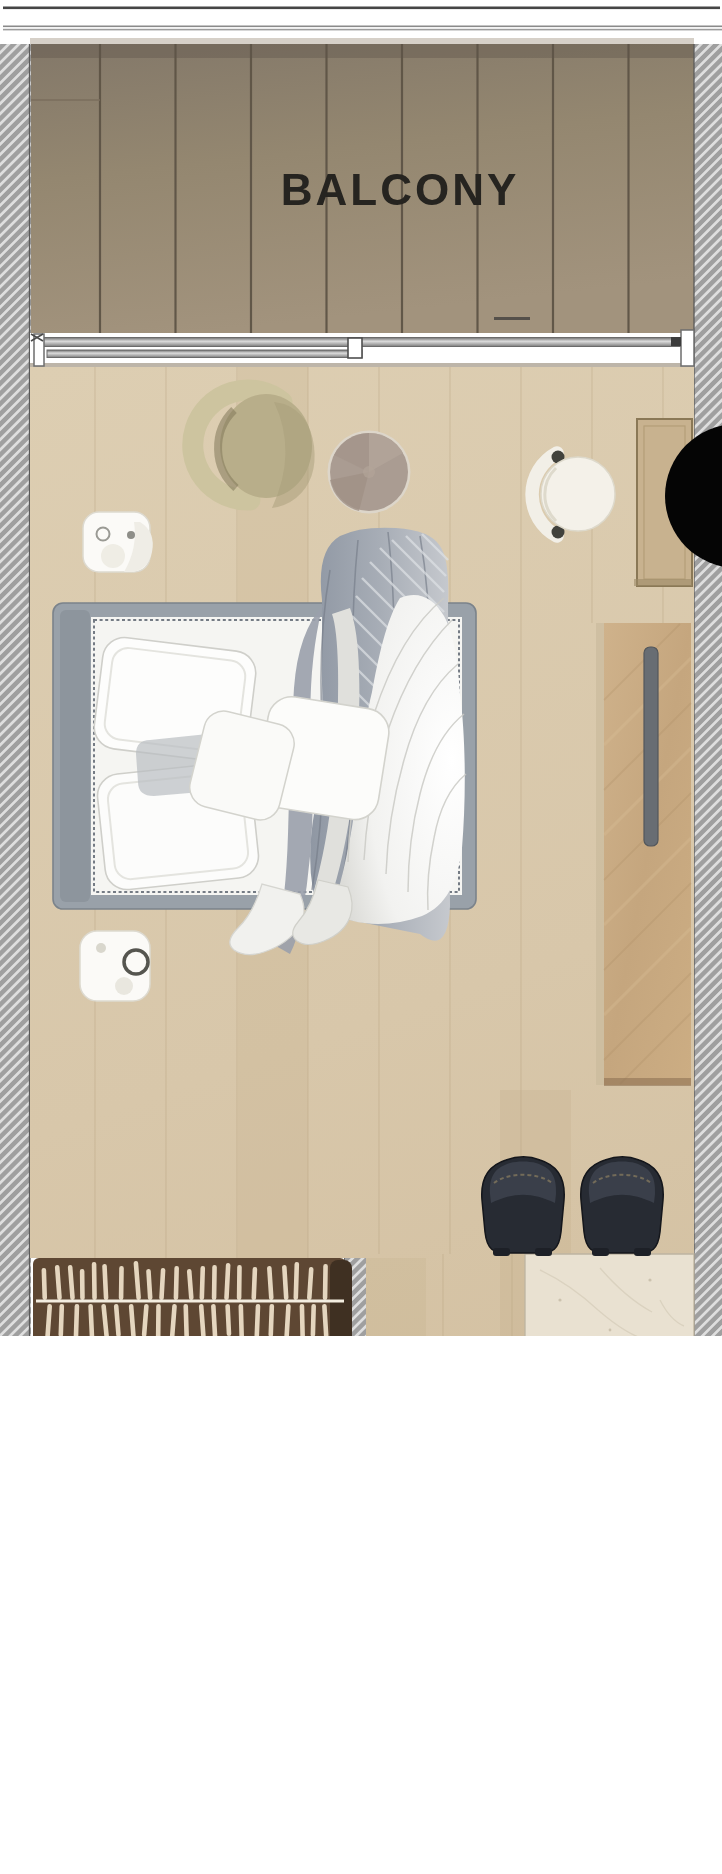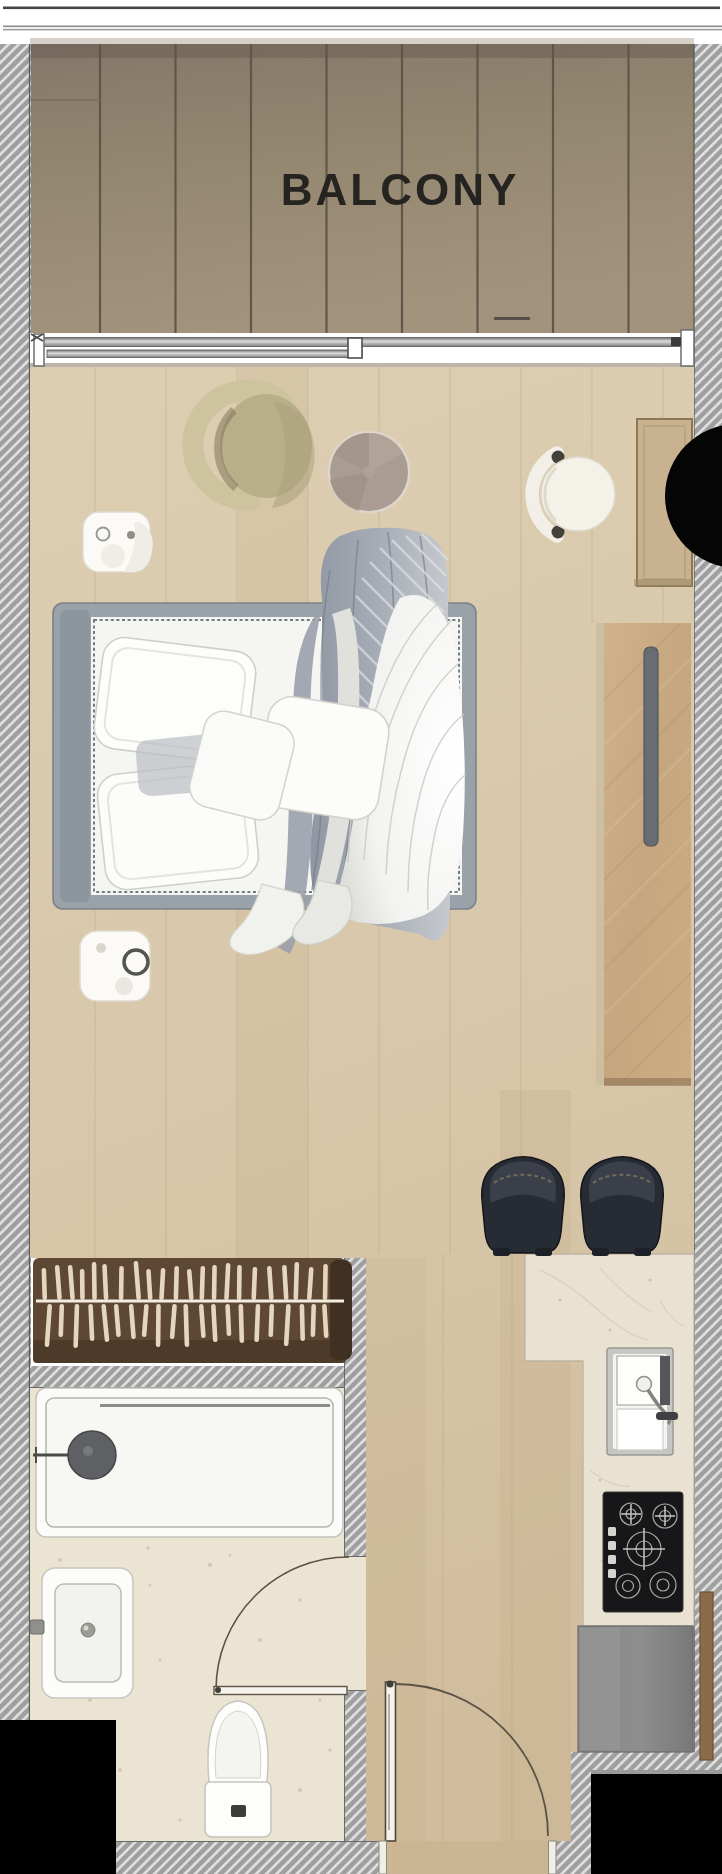--- a/index.html
+++ b/index.html
@@ -1,16 +1,16 @@
 <!DOCTYPE html>
 <html><head>
 <meta charset="utf-8">
 <style>
   html,body{margin:0;padding:0;background:#ffffff;}
-  #page{position:relative;width:722px;height:1874px;background:#fde047;overflow:hidden;
+  #page{position:relative;width:722px;height:1336px;background:#fde047;overflow:hidden;
         font-family:"Liberation Sans", sans-serif;}
   svg{display:block;}
 </style>
 </head>
 <body>
 <div id="page">
 <svg width="722" height="1874" viewBox="0 0 722 1874" xmlns="http://www.w3.org/2000/svg">
 <defs>
   <linearGradient id="trackg" x1="0" y1="0" x2="0" y2="1">
     <stop offset="0" stop-color="#6e6e6e"></stop>

